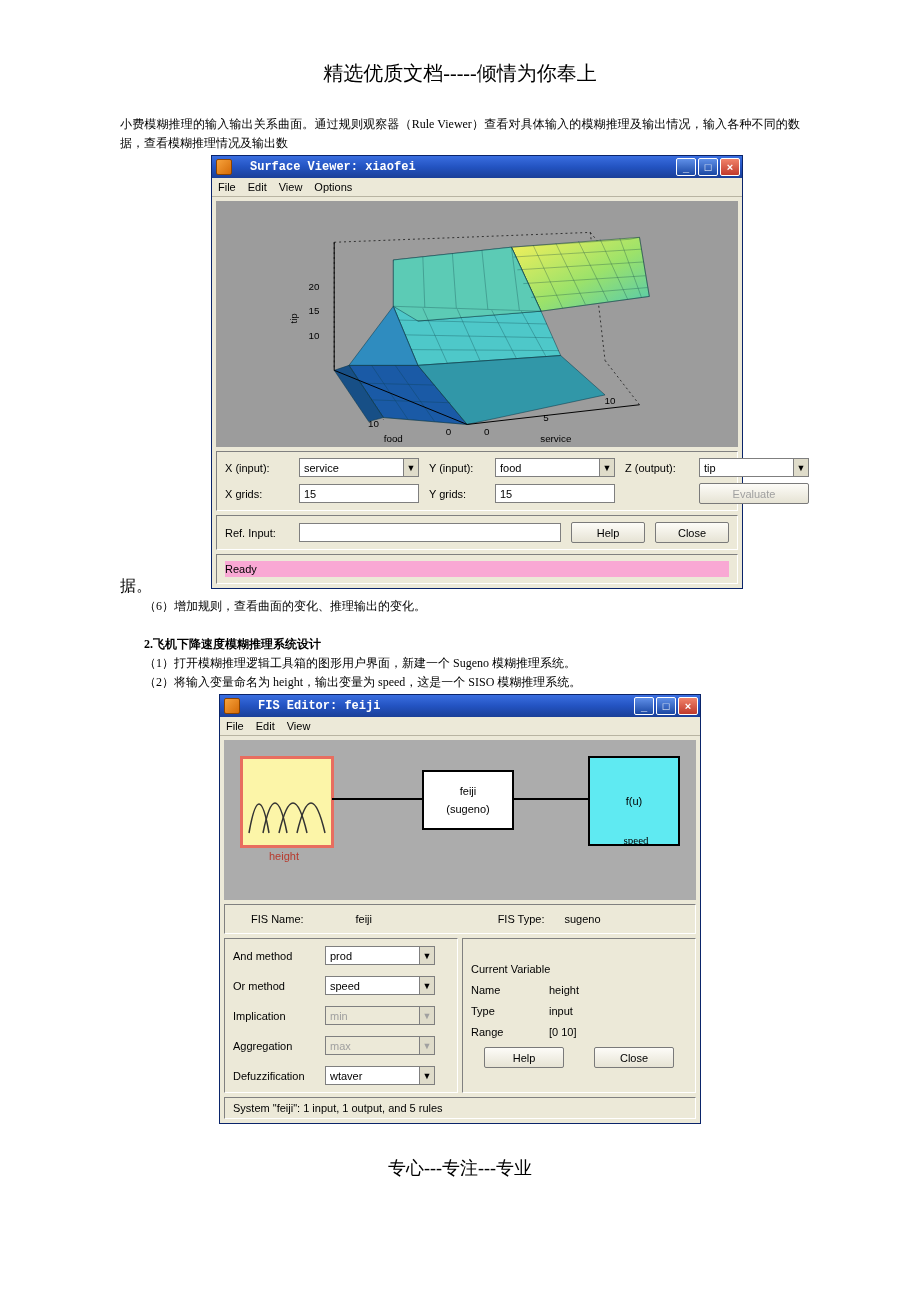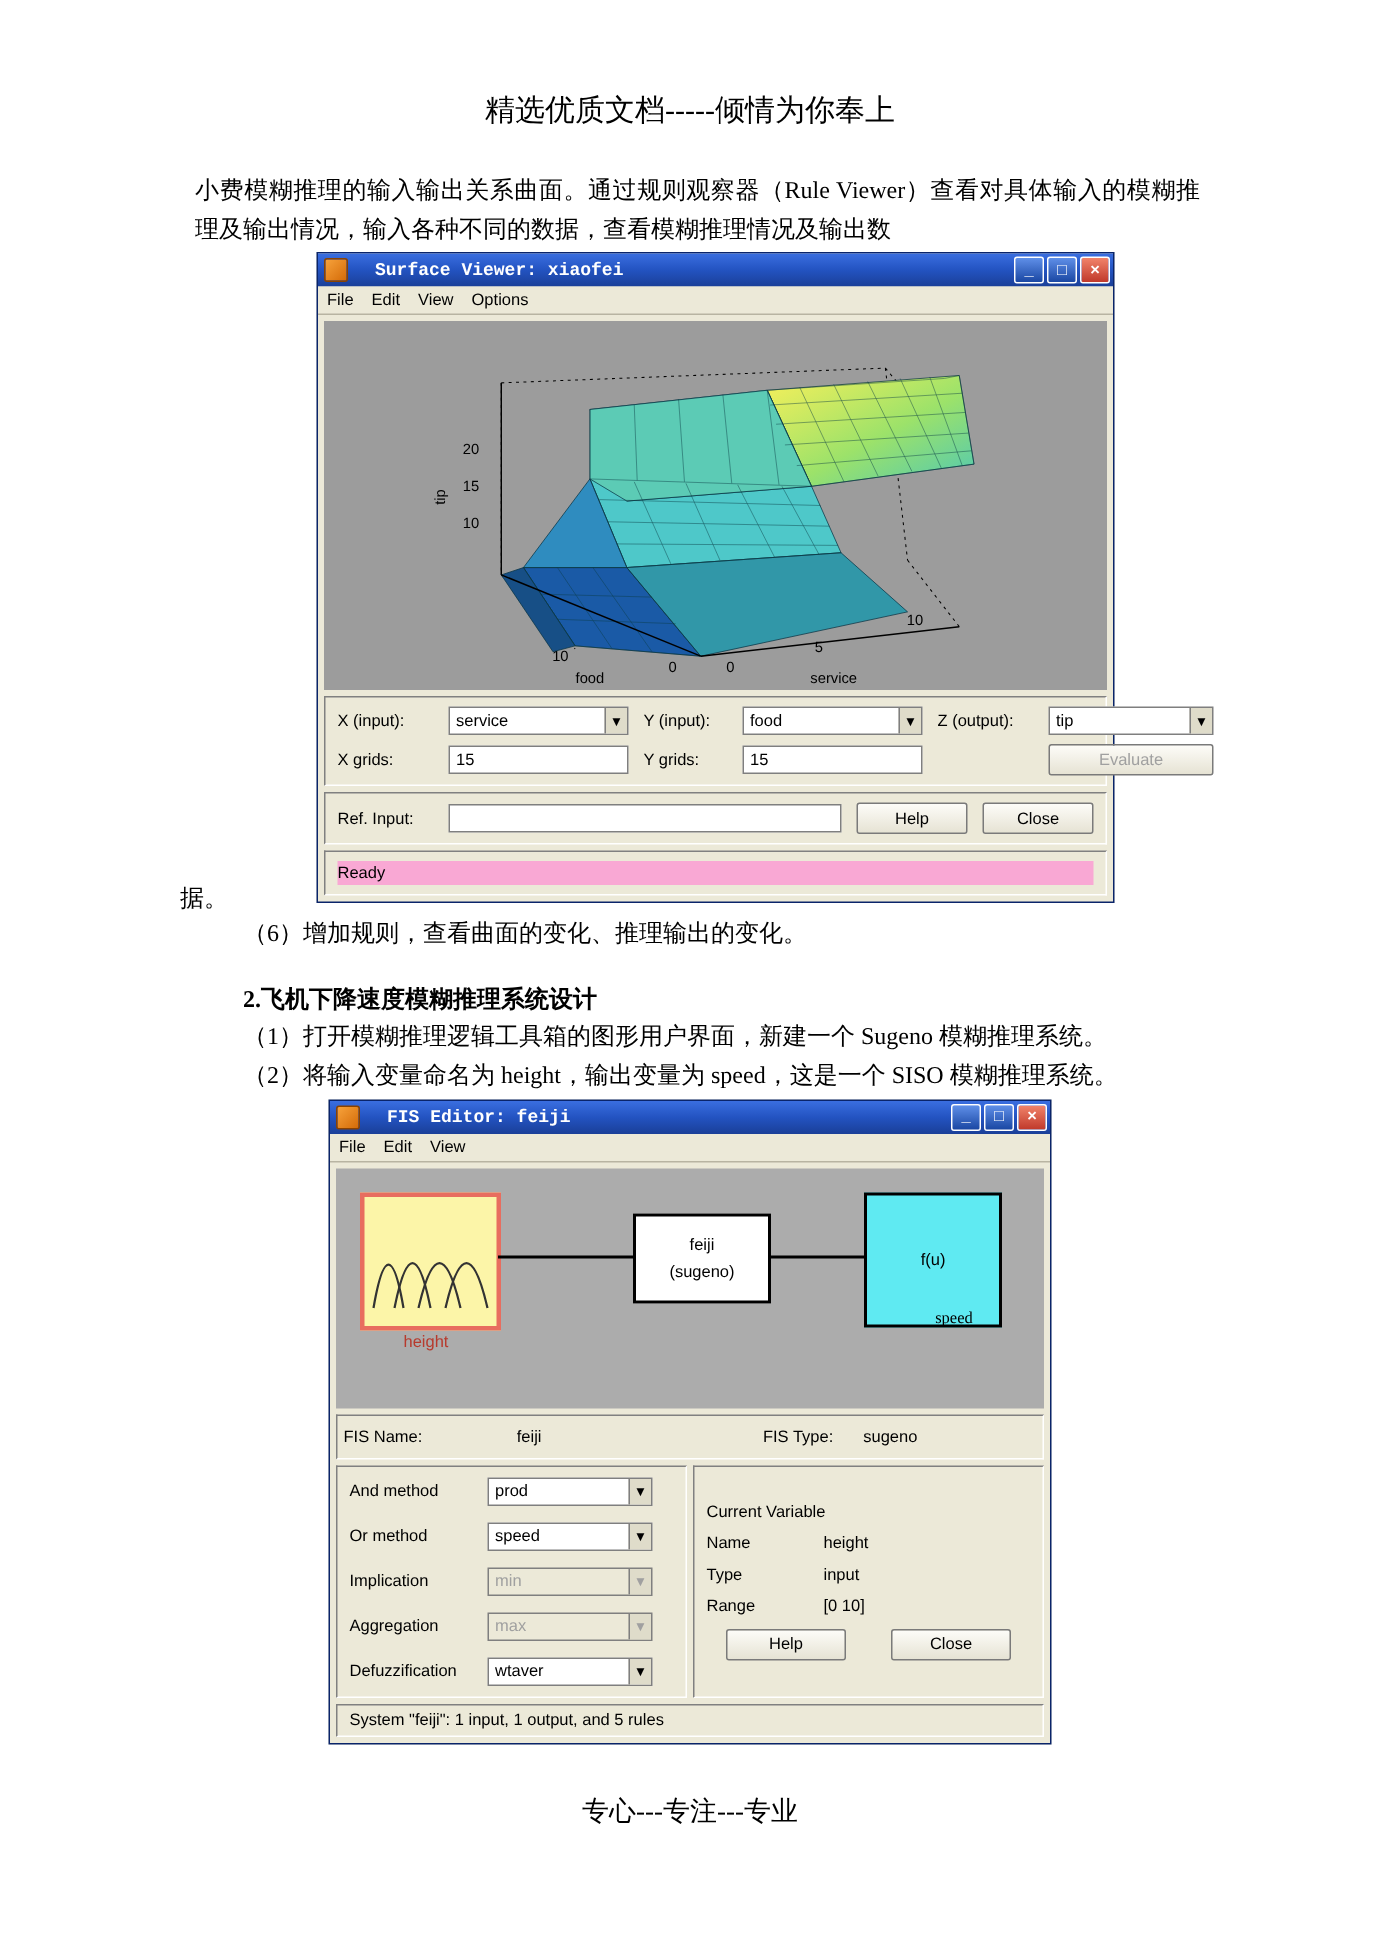--- a/index.html
+++ b/index.html
@@ -12,24 +12,23 @@
   }
   .page {
     padding: 60px 120px 30px 120px;
   }
   .header-line {
     text-align: center;
     font-size: 20px;
     margin-bottom: 28px;
   }
   .body-text {
-    font-size: 16px;
+    font-size: 12px;
     line-height: 1.6;
     text-align: justify;
-    margin-left: 10px;
   }
   .body-text .indent {
     text-indent: 2em;
     display: block;
   }
   .bold {
     font-weight: bold;
   }
   .footer-line {
     text-align: center;
@@ -201,42 +200,42 @@
     border: 3px solid #e86d5f;
     background: #fcf5a8;
   }
   .fis-center {
     left: 198px; top: 30px;
     width: 88px; height: 56px;
     background: #fff;
     border: 2px solid #000;
   }
   .fis-output {
-    right: 28px; top: 16px;
+    right: 16px; top: 16px;
     width: 88px; height: 86px;
     border: 2px solid #000;
     background: #5feaf2;
   }
   .fis-label {
     position: absolute;
     font-size: 11px;
     text-align: center;
   }
   .fis-line {
     position: absolute;
     height: 2px;
     background: #000;
   }
   .fis-name-row {
     margin: 0 4px 4px 4px;
     border: 1px solid #fff;
     border-top-color: #808080;
     border-left-color: #808080;
     background: #ece9d8;
-    padding: 8px 4px;
+    padding: 8px 26px;
     font-size: 11px;
     display: grid;
     grid-template-columns: 1fr 1fr 1fr 1fr;
   }
   .fis-bottom {
     margin: 0 4px 4px 4px;
     display: flex;
     gap: 4px;
   }
   .fis-left-col {

